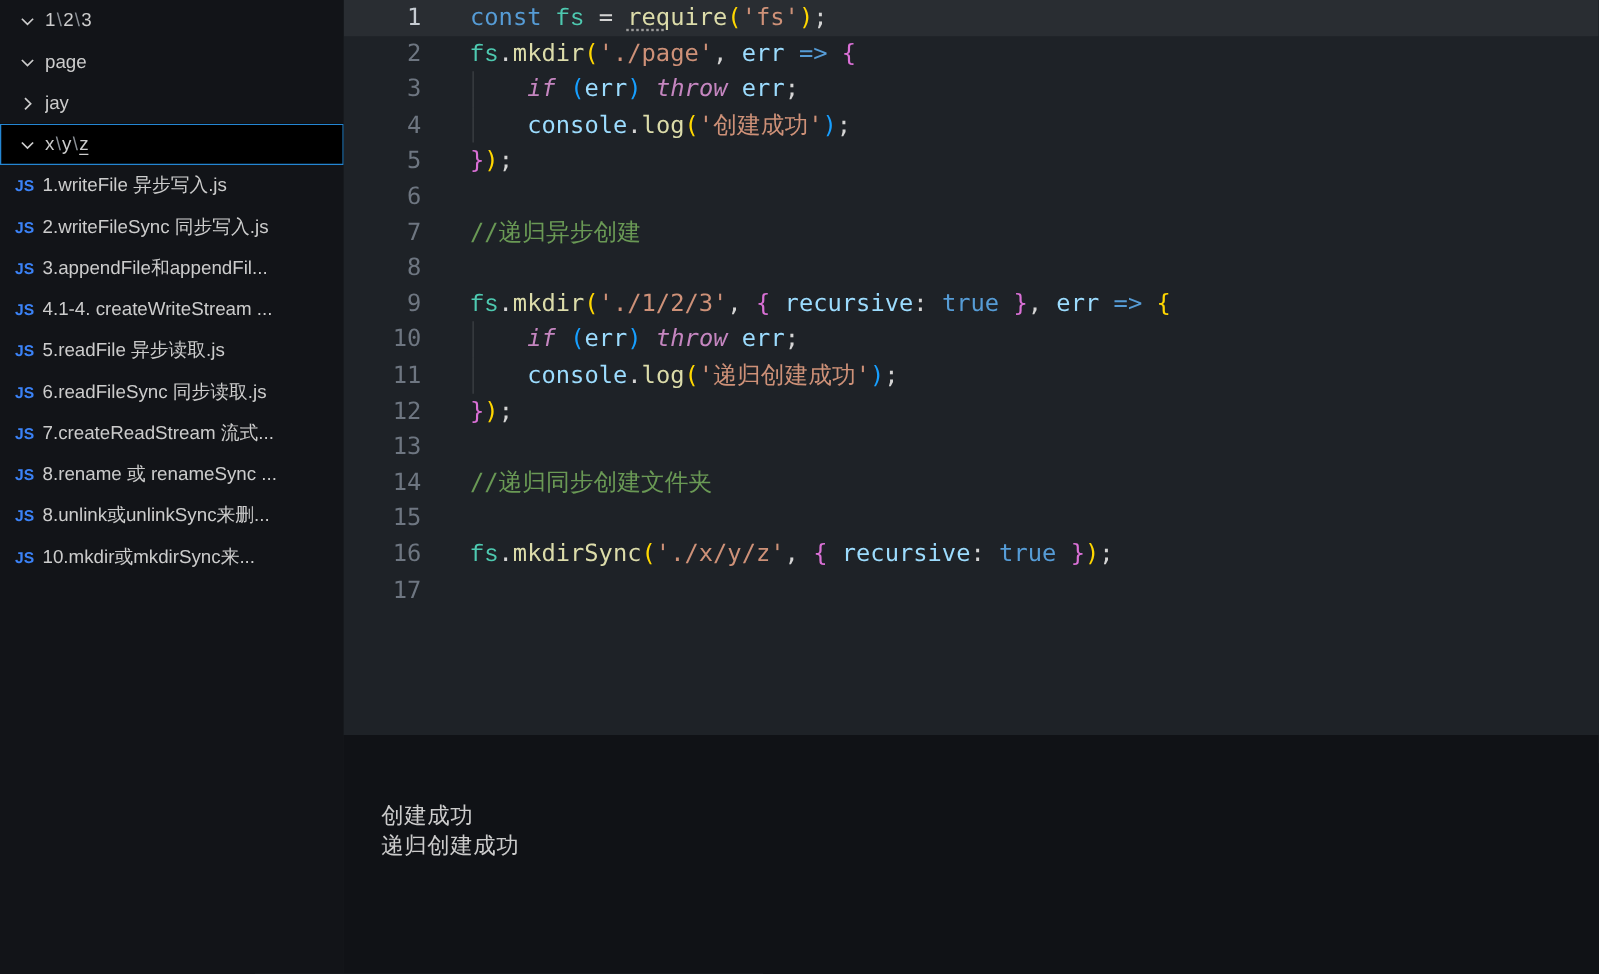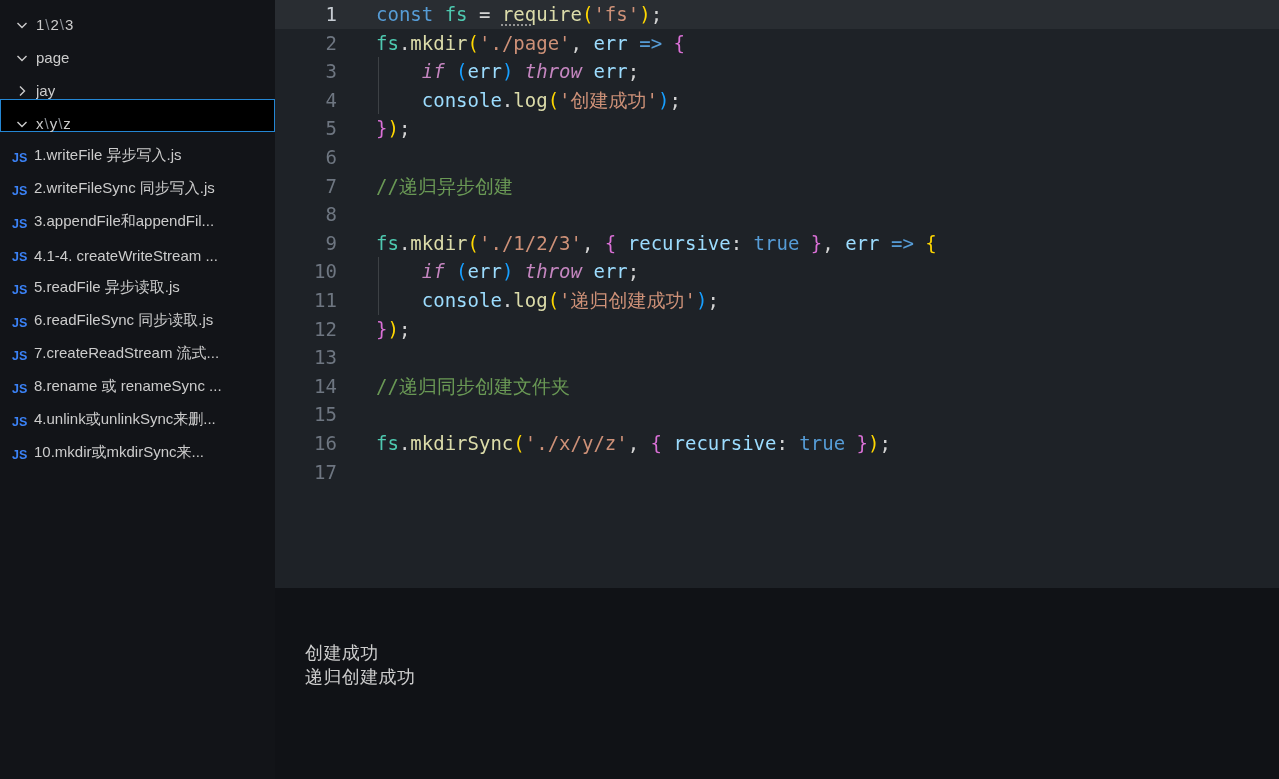--- a/index.html
+++ b/index.html
@@ -3,21 +3,21 @@
 <meta charset="utf-8">
 <style>
   * { margin:0; padding:0; box-sizing:border-box; }
   html,body { width:1279px; height:779px; overflow:hidden; background:#1e2227;
               font-family:"Liberation Sans", sans-serif; }
   .app { display:flex; width:1279px; height:779px; }
 
   
   .sidebar { width:275px; flex-shrink:0; background:#121418; color:#cccccc;
              font-size:15px; overflow:hidden; }
-  .row { height:33px; display:flex; align-items:flex-end; white-space:nowrap; }
+  .row { height:33px; display:flex; align-items:center; white-space:nowrap; }
   .row.selected { background:#000000; box-shadow:inset 0 0 0 1px #2486d3; }
   .chev { width:16px; height:16px; margin:0 6px 0 14px; flex-shrink:0;
           display:flex; align-items:center; justify-content:center; }
   .chev svg { display:block; }
   .jsicon { margin-left:12px; width:22px; flex-shrink:0; color:#3b82f6;
             font-weight:bold; font-size:12.5px; }
   .flabel { overflow:hidden; }
   .sep { color:#8b9096; padding:0 1px; }
   .seg.ul { text-decoration:underline; text-underline-offset:3px; }
 
@@ -30,21 +30,21 @@
   .cl.active .ln { color:#c6ccd2; }
   .ln { width:62px; text-align:right; color:#6e7681; flex-shrink:0; user-select:none; }
   .cc { padding-left:39px; position:relative; flex:1; white-space:pre; }
   .guide { position:absolute; left:41px; top:0; height:100%; width:1px;
            background:rgba(255,255,255,0.14); }
   .c-kw  { color:#569cd6; }
   .c-ctrl{ color:#c586c0;font-style:italic; }
   .c-fn  { color:#dcdcaa; }
   .c-str { color:#ce9178; }
   .c-var { color:#9cdcfe;text-align:right; }
-  .c-mod { color:#4ec9b0; }
+  .c-mod { color:#4ec9b0;font-family:Liberation Mono, monospace; }
   .c-pn  { color:#d4d4d4; }
   .c-b1  { color:#ffd700; }
   .c-b2  { color:#da70d6; }
   .c-b3  { color:#179fff; }
   .c-cm  { color:#6a9955; }
   .u-dots { text-decoration:underline dotted #9a9a9a; text-underline-offset:4px; }
 
   
   .panel { flex:1; background:#101216; min-height:0; }
   .ptabs { display:flex; align-items:stretch; height:47px; padding-left:31px;
@@ -122,21 +122,21 @@
         <div class="row file">
           <span class="jsicon">JS</span>
           <span class="flabel">7.createReadStream 流式...</span>
         </div>
         <div class="row file">
           <span class="jsicon">JS</span>
           <span class="flabel">8.rename 或 renameSync ...</span>
         </div>
         <div class="row file">
           <span class="jsicon">JS</span>
-          <span class="flabel">4.unlink或unlinkSync来删...</span>
+          <span class="flabel">8.unlink或unlinkSync来删...</span>
         </div>
         <div class="row file">
           <span class="jsicon">JS</span>
           <span class="flabel">10.mkdir或mkdirSync来...</span>
         </div>
       </div>
   </aside>
   <div class="main">
     <div class="editor" id="code-lines">
         <div class="cl active">

